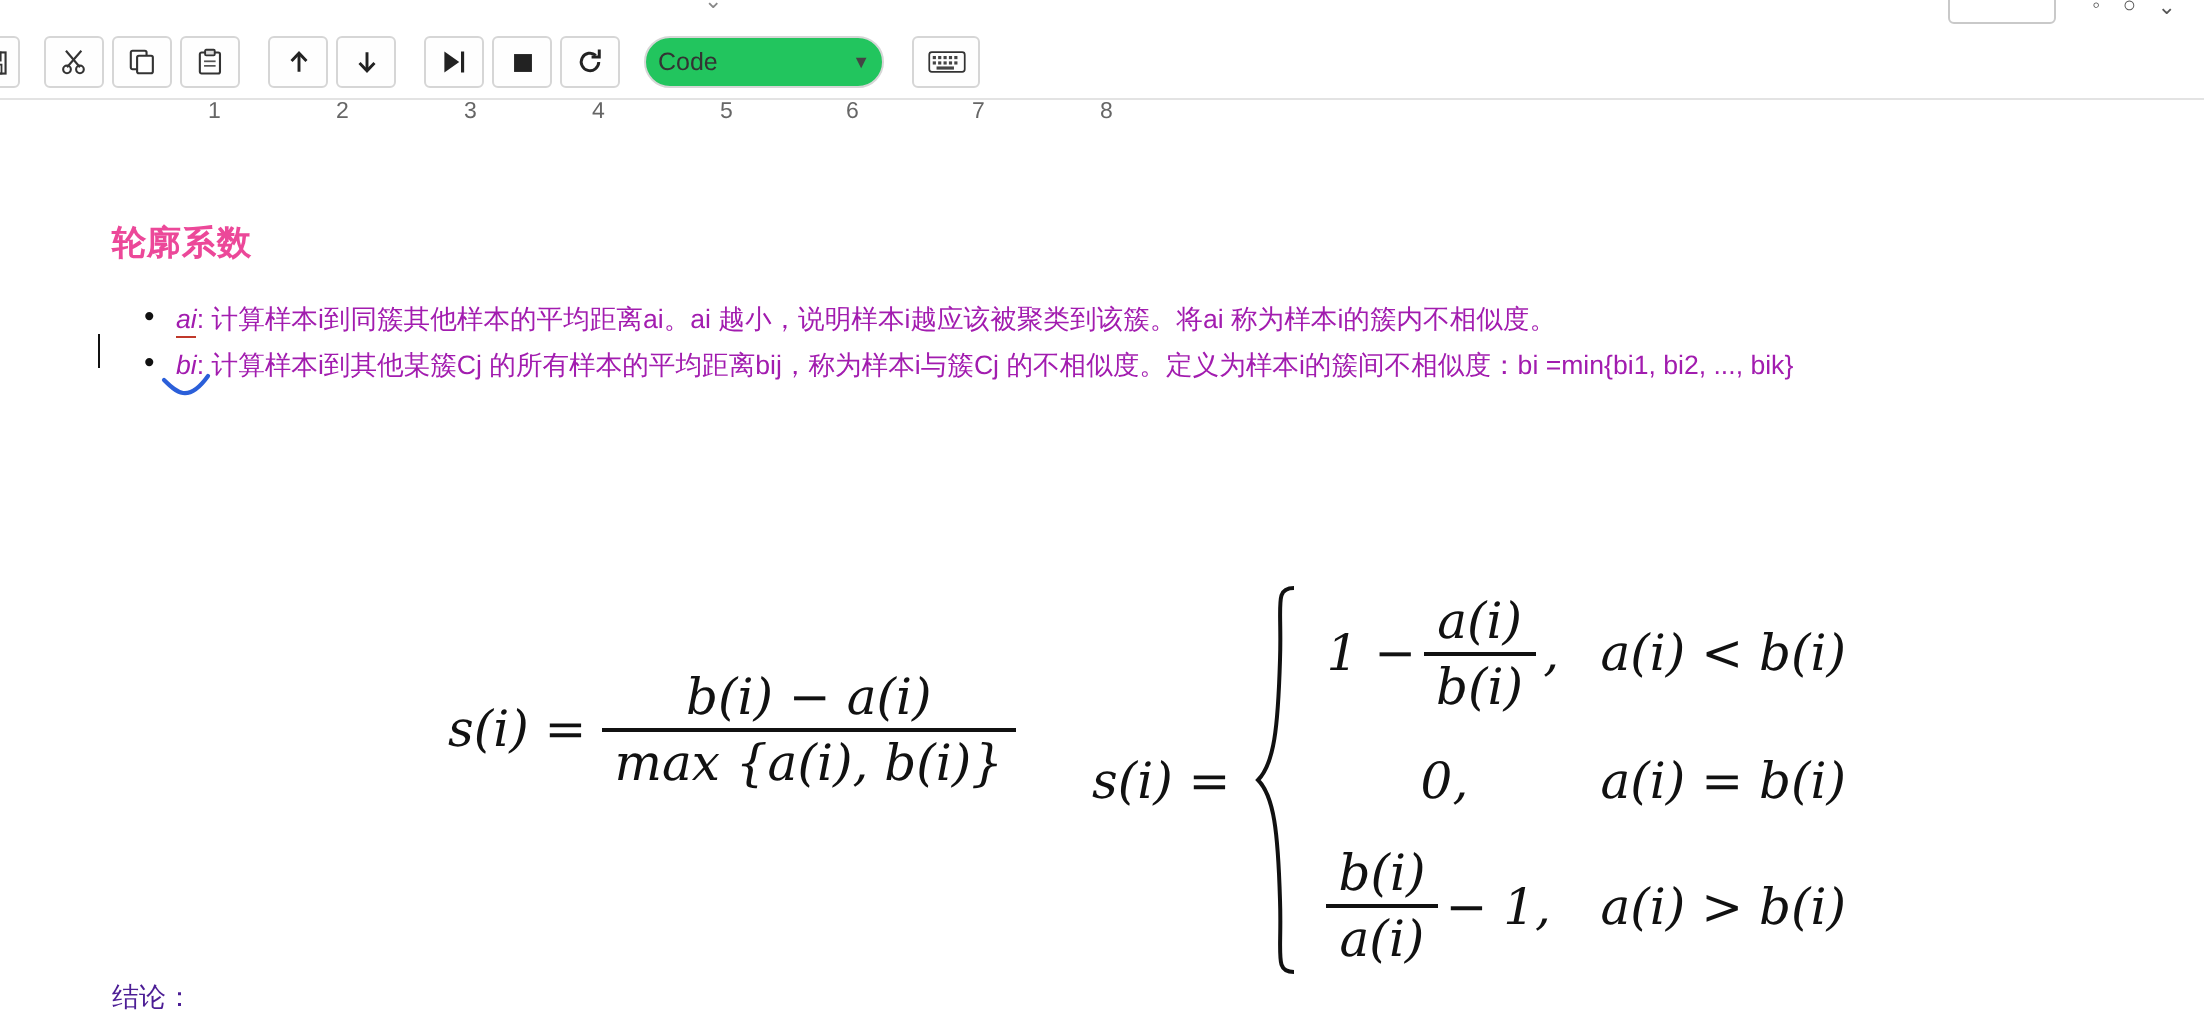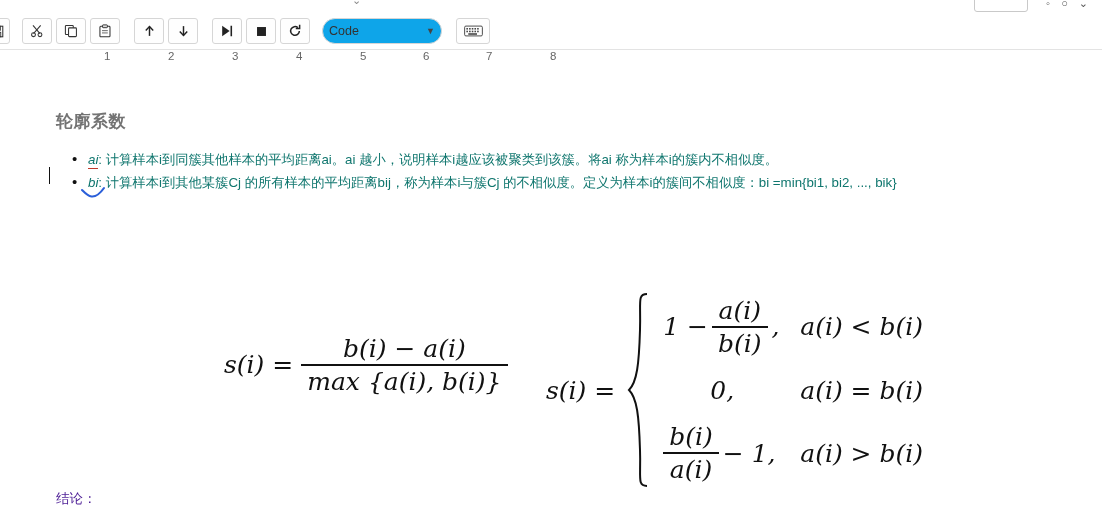--- a/index.html
+++ b/index.html
@@ -80,21 +80,21 @@
     width: 26px;
   }
   .tb-group-gap { width: 10px; height: 1px; }
   .tb-sep { width: 8px; }
   .tb-select {
     margin-left: 10px;
     width: 120px;
     height: 26px;
     border: 1px solid #d6d6d6;
     border-radius: 13px;
-    background: #0ea5e9;
+    background: #22c55e;
     display: flex;
     align-items: center;
     justify-content: space-between;
     padding: 0 6px;
     box-sizing: border-box;
     font-size: 12.5px;
     color: #333;
   }
   .tb-select .caret {
     font-size: 9px;
@@ -163,31 +163,31 @@
     bottom: 0;
     background: #fff;
     overflow: hidden;
   }
   .heading {
     position: absolute;
     top: 42px;
     left: 44px;
     font-size: 17px;
     font-weight: bold;
-    color: #737373;
+    color: #ec4899;
     letter-spacing: 0.5px;
   }
   .bullets {
     position: absolute;
     top: 80px;
     left: 58px;
     right: 20px;
     font-size: 13.3px;
     line-height: 23px;
-    color: #0f766e;
+    color: #a21caf;
   }
   .bullet-row {
     position: relative;
     padding-left: 18px;
     white-space: nowrap;
   }
   .bullet-row::before {
     content: "\2022";
     position: absolute;
     left: 2px;

